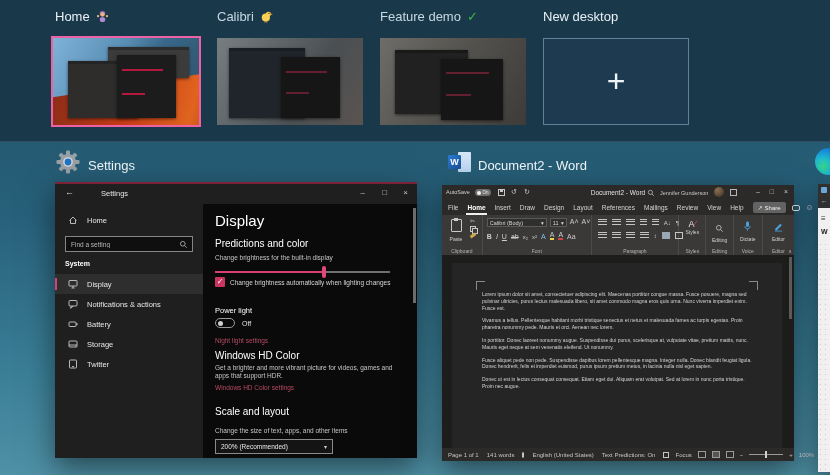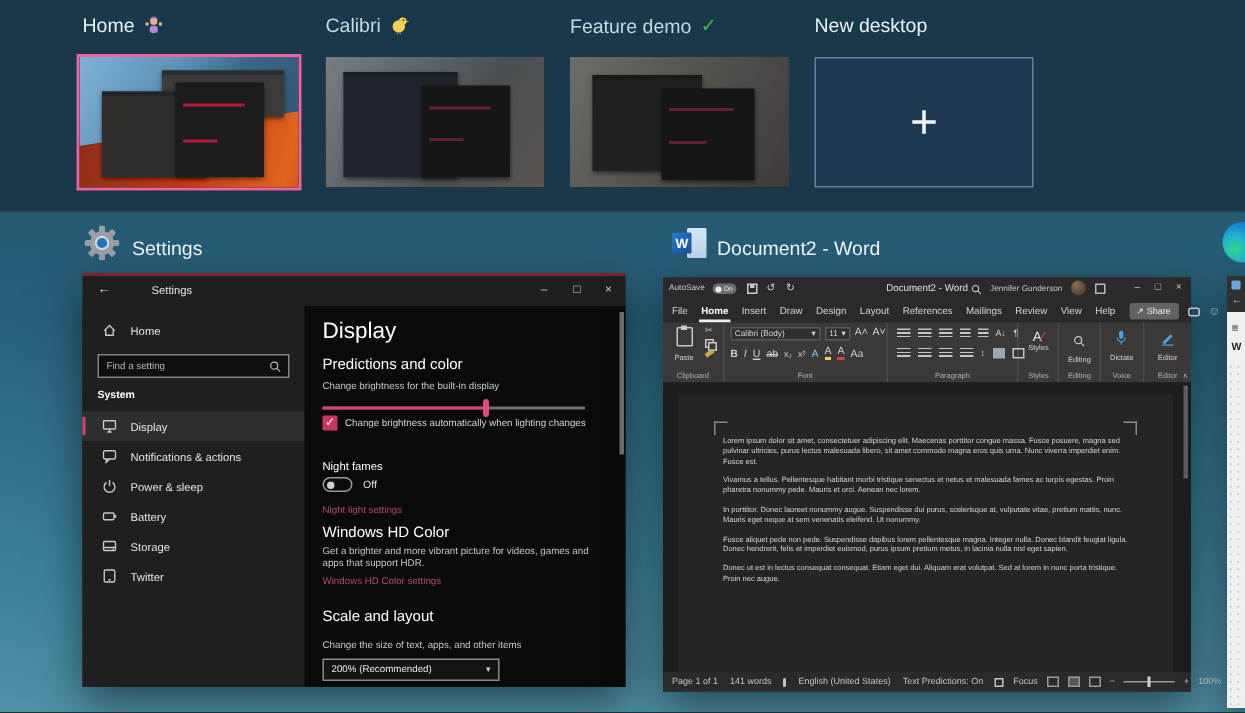--- a/index.html
+++ b/index.html
@@ -213,27 +213,20 @@
         </div>
         <div class="srow">
           <svg class="sideicons" width="10" height="10" viewBox="0 0 10 10">
               <rect x="1" y="1.5" width="8" height="5.5" rx="1"></rect>
               <path d="M3.2 7.2 2.6 9.3 5.2 7.2"></path>
             </svg>
           <span>Notifications &amp; actions</span>
         </div>
         <div class="srow">
           <svg class="sideicons" width="10" height="10" viewBox="0 0 10 10">
-              <path d="M5 1v4"></path>
-              <path d="M3 2.6a3.6 3.6 0 1 0 4 0"></path>
-            </svg>
-          <span>Power &amp; sleep</span>
-        </div>
-        <div class="srow">
-          <svg class="sideicons" width="10" height="10" viewBox="0 0 10 10">
               <rect x="1" y="3" width="7" height="4.5" rx="0.8"></rect>
               <rect x="8.3" y="4.2" width="1.2" height="2" fill="#c9c9c9" stroke="none"></rect>
             </svg>
           <span>Battery</span>
         </div>
         <div class="srow">
           <svg class="sideicons" width="10" height="10" viewBox="0 0 10 10">
               <rect x="1" y="2" width="8" height="6" rx="0.8"></rect>
               <path d="M1 6h8"></path>
               <circle cx="7.5" cy="7" r="0.5" fill="#c9c9c9" stroke="none"></circle>
@@ -259,21 +252,21 @@
         <span class="abs" style="left:0;top:5px;width:100%;height:2px;background:#6f6f6f;"></span>
         <span class="abs" style="left:0;top:5px;width:62%;height:2px;background:#d93f72;"></span>
         <span class="abs" style="left:calc(62% - 2px);top:0;width:4px;height:12px;border-radius:2px;background:#e2477d;"></span>
       </div>
 
       <div class="abs" style="left:12px;top:73px;display:flex;align-items:center;gap:5px;">
         <span style="width:10px;height:10px;background:#c9355f;border-radius:1px;color:#fff;font-size:8px;line-height:10px;text-align:center;display:inline-block;">✓</span>
         <span style="font-size:6.5px;color:#d6d6d6;">Change brightness automatically when lighting changes</span>
       </div>
 
-      <div class="abs" style="left:12px;top:102px;font-size:7.5px;color:#fff;">Night fames</div>
+      <div class="abs" style="left:12px;top:102px;font-size:7.5px;color:#fff;">Power light</div>
       <div class="abs" style="left:12px;top:114px;display:flex;align-items:center;gap:7px;">
         <span style="position:relative;display:inline-block;width:20px;height:10px;border:1px solid #9a9a9a;border-radius:6px;box-sizing:border-box;">
           <span style="position:absolute;left:2px;top:1.5px;width:5px;height:5px;border-radius:50%;background:#d0d0d0;"></span>
         </span>
         <span style="font-size:7px;color:#e0e0e0;">Off</span>
       </div>
       <div class="link-t" style="top:133px;">Night light settings</div>
 
       <div class="sec-h" style="top:146px;">Windows HD Color</div>
       <div class="body-t" style="top:160px;width:185px;line-height:8px;">Get a brighter and more vibrant picture for videos, games and apps that support HDR.</div>

